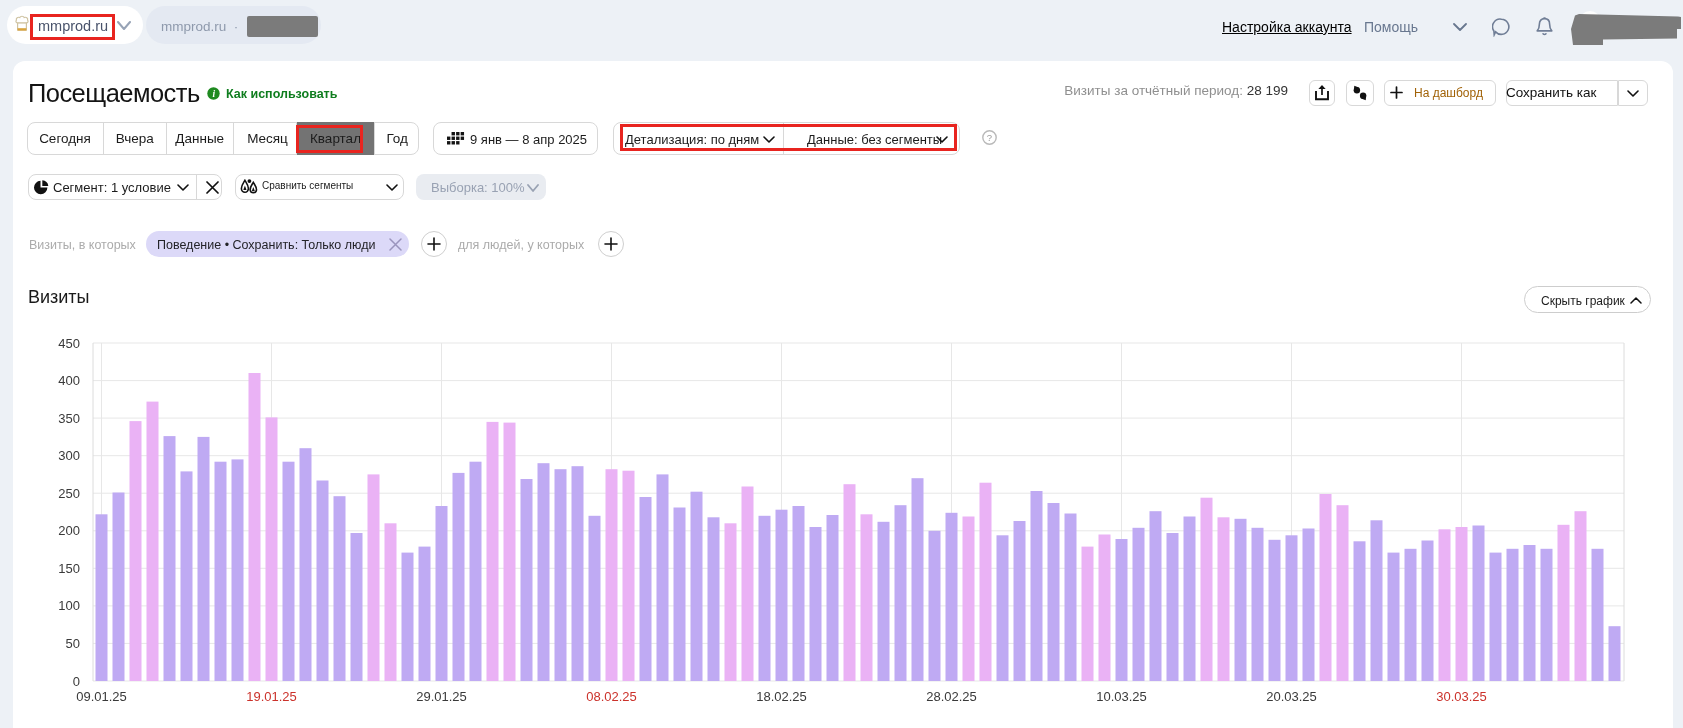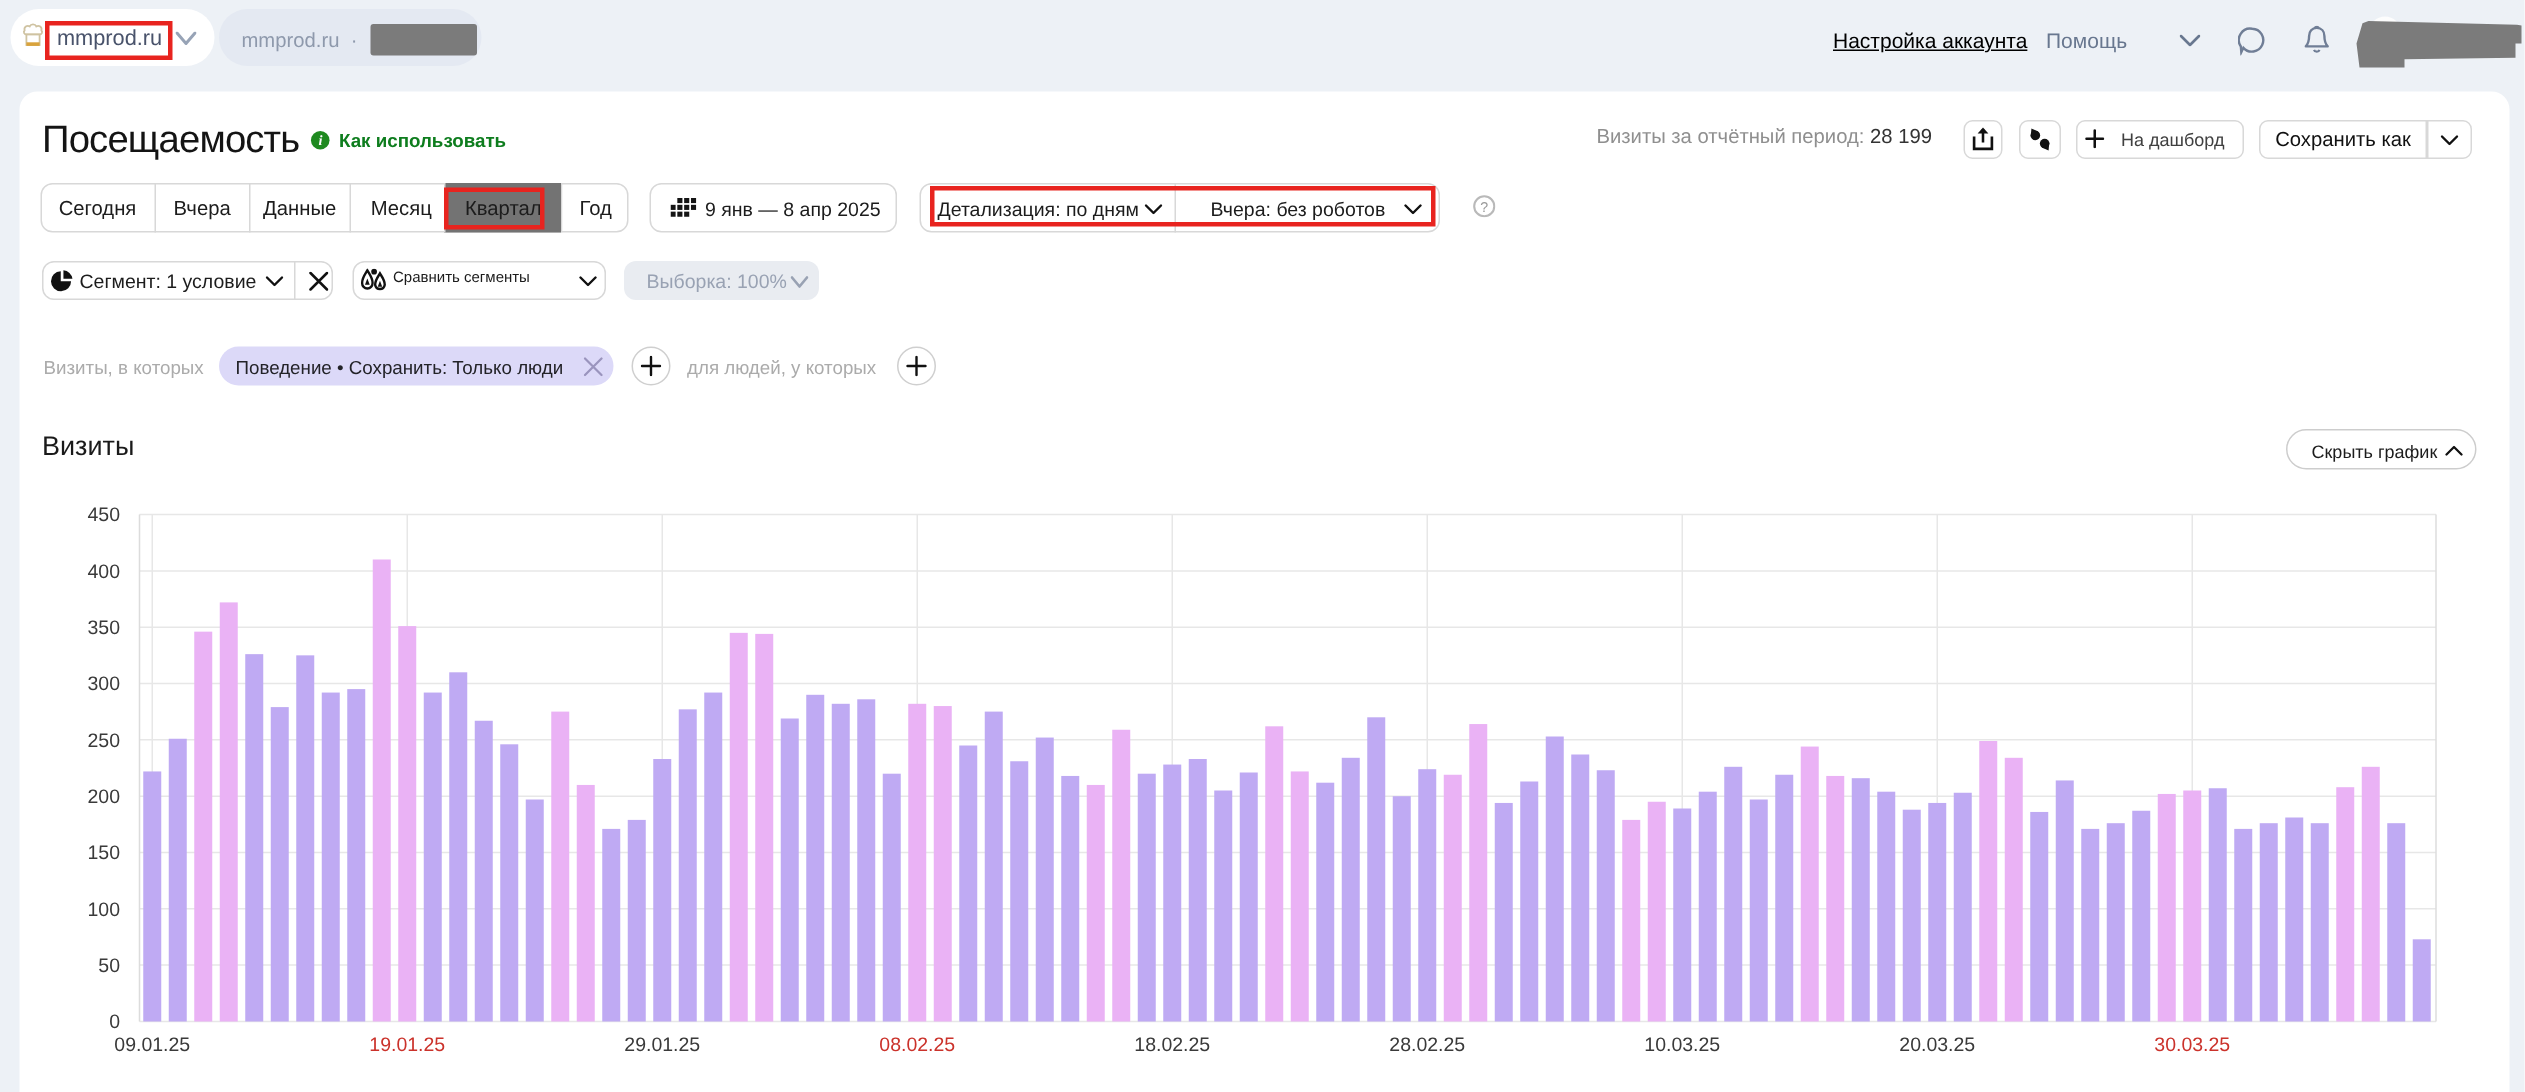--- a/index.html
+++ b/index.html
@@ -81,21 +81,21 @@
     <rect x="9.10" y="9.10" width="3.4" height="3.4" fill="#141414"></rect>
   </svg>
 <div class="abs t15" style="left:470px;top:132px;font-size:13px;">9 янв — 8 апр 2025</div>
 
 <div class="btn" style="left:613px;top:122px;width:347px;height:33px;"></div>
 <div class="abs" style="left:783px;top:122px;width:1px;height:33px;background:#d8d8d8;"></div>
 <div class="abs t15" style="left:625px;top:132px;font-size:13px;">Детализация: по дням</div>
 <svg style="position:absolute;left:763px;top:136px" width="12" height="7" viewBox="0 0 12 7">
     <path d="M1 1 L6.0 6 L11 1" fill="none" stroke="#111" stroke-width="1.6" stroke-linecap="round" stroke-linejoin="round"></path>
   </svg>
-<div class="abs t15" style="left:807px;top:132px;font-size:13px;">Вчера: без роботов</div>
+<div class="abs t15" style="left:807px;top:132px;font-size:13px;">Данные: без сегменты</div>
 <svg style="position:absolute;left:936px;top:136px" width="12" height="7" viewBox="0 0 12 7">
     <path d="M1 1 L6.0 6 L11 1" fill="none" stroke="#111" stroke-width="1.6" stroke-linecap="round" stroke-linejoin="round"></path>
   </svg>
 <div class="redbox" style="left:620px;top:124px;width:337px;height:27px;"></div>
 <svg style="position:absolute;left:982px;top:130px" width="15" height="15" viewBox="0 0 15 15">
 <circle cx="7.5" cy="7.5" r="6.7" fill="none" stroke="#b9b9b9" stroke-width="1.4"></circle>
 <text x="7.5" y="11" text-anchor="middle" font-size="9.5" fill="#9a9a9a" font-family="Liberation Sans,sans-serif">?</text>
 </svg>
 
 <div class="btn" style="left:1308.5px;top:79.5px;width:26.5px;height:26.5px;border-radius:6px;"></div>
@@ -108,23 +108,23 @@
 <svg style="position:absolute;left:1352px;top:85px" width="16" height="16" viewBox="0 0 16 16">
 <circle cx="4.9" cy="5.3" r="3.2" fill="#111"></circle>
     <path d="M1.8 6 L2.3 0.7 L6.8 2.6 Z" fill="#111"></path>
 <circle cx="11.1" cy="10.7" r="3.2" fill="#111"></circle>
     <path d="M14.2 10 L13.7 15.3 L9.2 13.4 Z" fill="#111"></path>
 </svg>
 <div class="btn" style="left:1383.5px;top:79.5px;width:112px;height:26.5px;border-radius:6px;"></div>
 <svg style="position:absolute;left:1390px;top:86px" width="13" height="13" viewBox="0 0 13 13">
     <path d="M6.5 1 L6.5 12 M1 6.5 L12 6.5" stroke="#111" stroke-width="1.7" stroke-linecap="round"></path>
   </svg>
-<div class="abs" style="left:1414px;top:86px;font-size:12px;color:#404040;">На дашборд</div>
+<div class="abs" style="left:1414px;top:86px;font-size:12px;color:#a16207;">На дашборд</div>
 <div class="btn" style="left:1506px;top:79.5px;width:112px;height:26.5px;border-radius:6px 0 0 6px;"></div>
-<div class="abs" style="left:1506px;top:85px;width:112px;text-align:center;font-size:13.5px;color:#111;">Сохранить как</div>
+<div class="abs" style="left:1506px;top:85px;width:112px;text-align:left;font-size:13.5px;color:#111;">Сохранить как</div>
 <div class="btn" style="left:1617.5px;top:79.5px;width:30.5px;height:26.5px;border-radius:0 6px 6px 0;"></div>
 <svg style="position:absolute;left:1627px;top:90px" width="12" height="7" viewBox="0 0 12 7">
     <path d="M1 1 L6.0 6 L11 1" fill="none" stroke="#111" stroke-width="1.6" stroke-linecap="round" stroke-linejoin="round"></path>
   </svg>
 
 <div class="btn" style="left:28px;top:174px;width:194.3px;height:26px;"></div>
 <svg style="position:absolute;left:34px;top:180px" width="15" height="15" viewBox="0 0 15 15">
 <path d="M6.5 0.8 A6.7 6.7 0 1 0 13.4 7.5 L6.5 7.5 Z" fill="#111"></path>
 <path d="M8.3 0.2 A6.6 6.6 0 0 1 14.3 5.9 L8.3 5.9 Z" fill="#111"></path>
 </svg>

